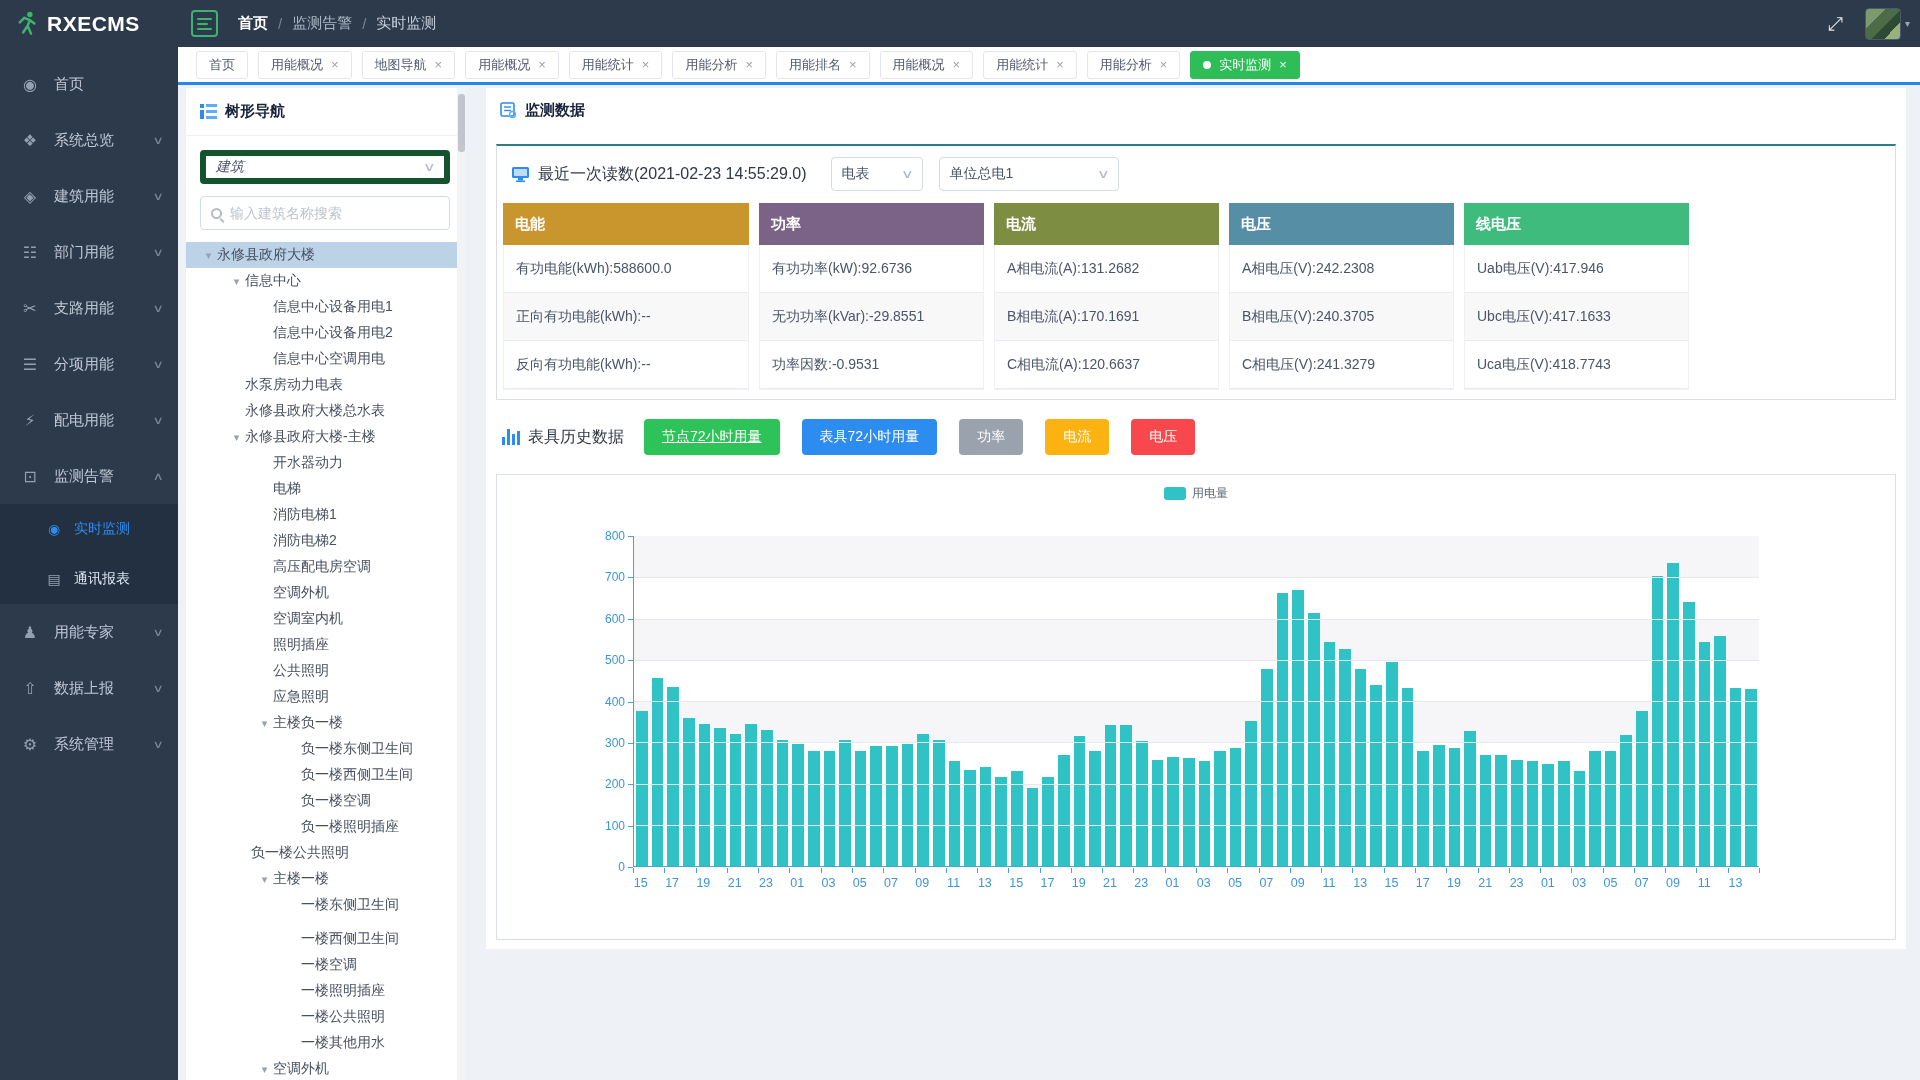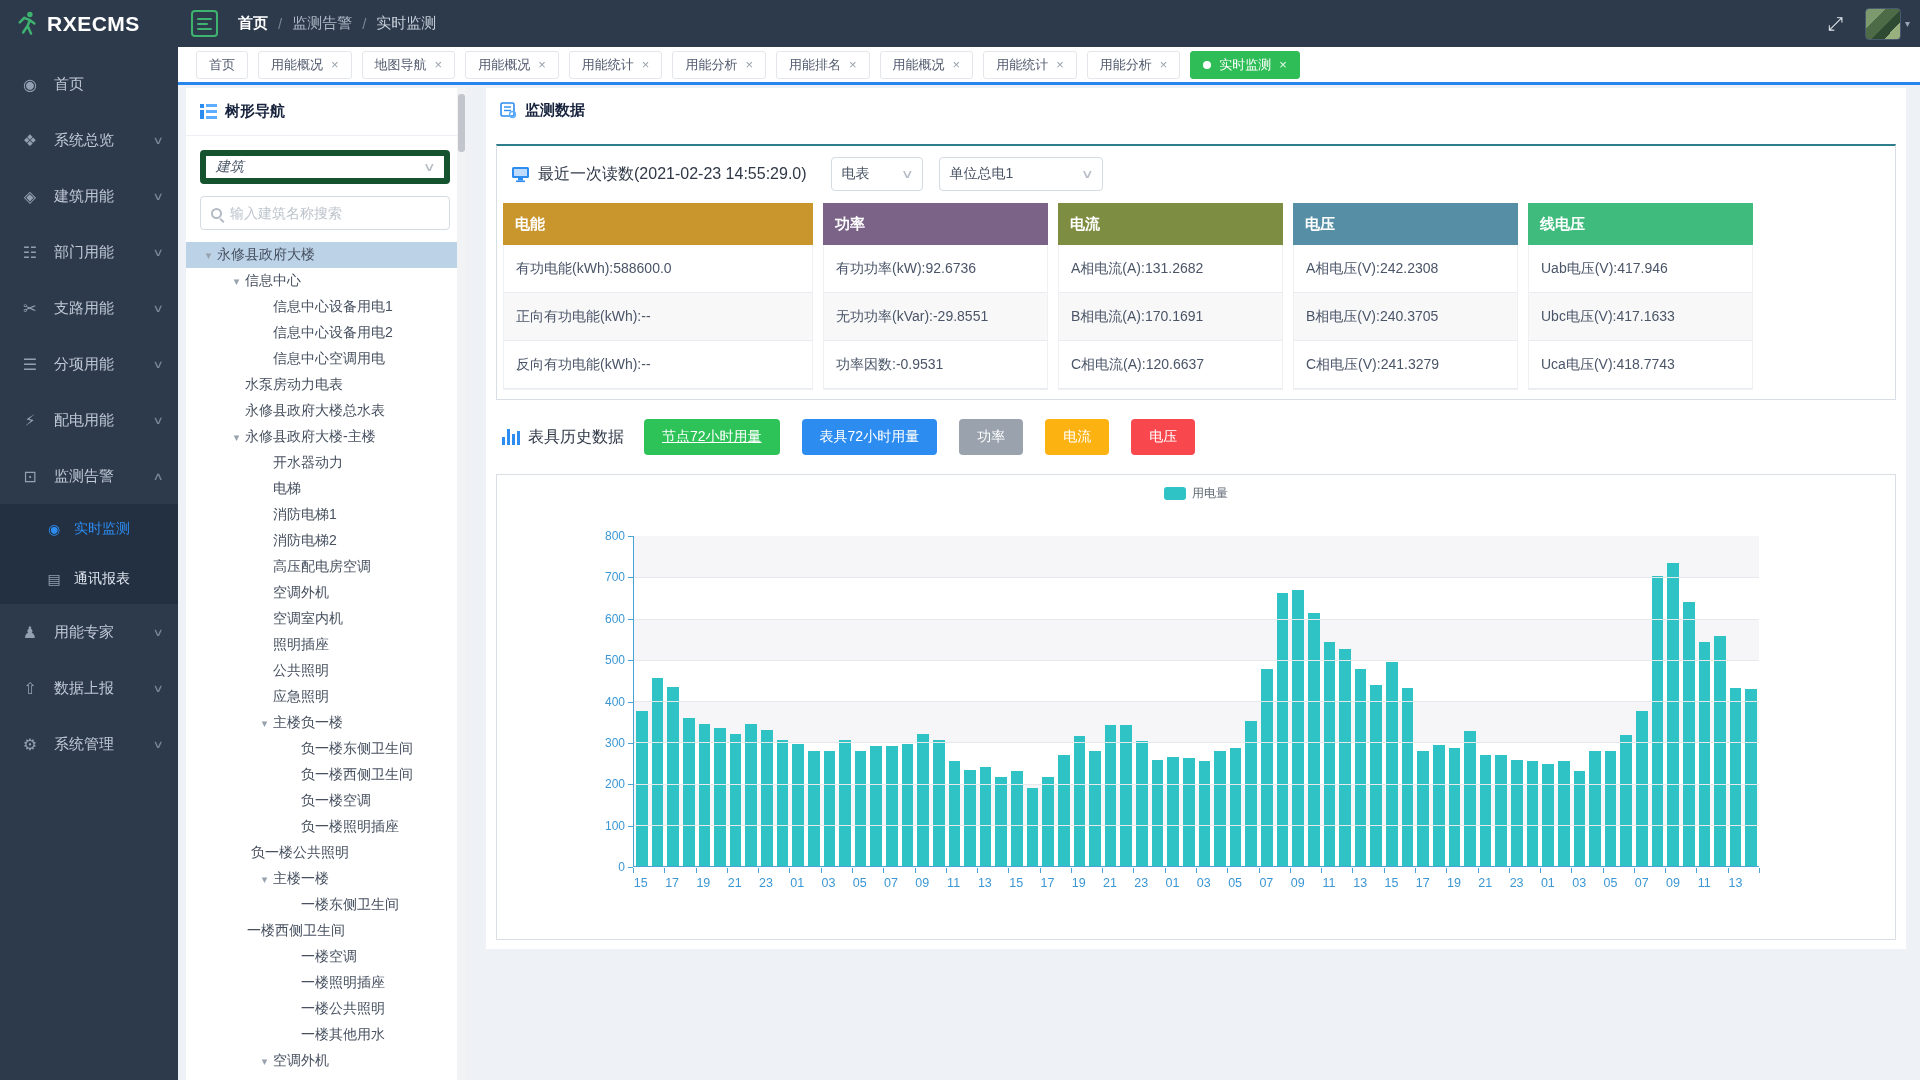--- a/index.html
+++ b/index.html
@@ -76,21 +76,21 @@
 
   .reading-card { position:absolute; left:10px; top:56px; width:1400px; height:256px;
     border:1px solid #d9dee4; border-top:2px solid #2e7d8a; background:#fff; }
   .reading-row { height:56px; display:flex; align-items:center; padding-left:8px; }
   .reading-row svg { width:19px; height:17px; }
   .reading-label { font-size:16px; color:#2f3847; margin-left:8px; }
   .mini-select { height:34px; border:1px solid #d5dbe2; border-radius:4px; background:#fff;
     display:flex; align-items:center; padding:0 10px; font-size:14px; color:#495465; cursor:pointer; }
   .mini-select .sel-chevron { margin-left:auto; color:#b6bcc6; font-size:12px; transform:scaleX(1.5); font-family:"DejaVu Sans",sans-serif; }
   .sel-meter-type { width:92px; margin-left:24px; }
-  .sel-meter { width:164px; margin-left:16px; }
+  .sel-meter { width:180px; margin-left:16px; }
 
   .meter-table { position:absolute; left:6px; top:58px; display:flex; }
   .mt-group { margin-right:10px; border:1px solid #eef0f3; border-top:none; }
   .mt-header { height:42px; line-height:42px; padding-left:12px; color:#fff; font-size:15px; font-weight:bold;
     margin:-1px -1px 0 -1px; }
   .mt-cell { height:48px; display:flex; align-items:center; padding-left:12px; font-size:14px; color:#4a5568;
     border-bottom:1px solid #e8ebef; }
   .mt-cell:nth-child(odd) { background:#f8f8f9; }
 
   .history-row { position:absolute; left:16px; top:331px; display:flex; align-items:center; }
@@ -384,21 +384,21 @@
         <span>负一楼公共照明</span>
       </div>
       <div class="tree-row" style="padding-left: 70px;">
         <span class="tree-caret">▾</span>
         <span>主楼一楼</span>
       </div>
       <div class="tree-row" style="padding-left: 98px;">
         <span class="tree-caret"></span>
         <span>一楼东侧卫生间</span>
       </div>
-      <div class="tree-row" style="padding-left: 44px;">
+      <div class="tree-row" style="padding-left: 98px; margin-top: 8px;">
         <span class="tree-caret"></span>
         <span>一楼西侧卫生间</span>
       </div>
       <div class="tree-row" style="padding-left: 98px;">
         <span class="tree-caret"></span>
         <span>一楼空调</span>
       </div>
       <div class="tree-row" style="padding-left: 98px;">
         <span class="tree-caret"></span>
         <span>一楼照明插座</span>
@@ -444,21 +444,21 @@
       <div class="mini-select sel-meter-type">
         <span>电表</span>
         <span class="sel-chevron">∨</span>
       </div>
       <div class="mini-select sel-meter">
         <span>单位总电1</span>
         <span class="sel-chevron">∨</span>
       </div>
     </div>
     <div class="meter-table" id="meter-table">
-        <div class="mt-group" style="width: 310px;">
+        <div class="mt-group" style="width: 246px;">
           <div class="mt-header" style="background: rgb(201, 150, 46);">电能</div>
           <div class="mt-cell">有功电能(kWh):588600.0</div>
           <div class="mt-cell">正向有功电能(kWh):--</div>
           <div class="mt-cell">反向有功电能(kWh):--</div>
         </div>
         <div class="mt-group" style="width: 225px;">
           <div class="mt-header" style="background: rgb(123, 99, 135);">功率</div>
           <div class="mt-cell">有功功率(kW):92.6736</div>
           <div class="mt-cell">无功功率(kVar):-29.8551</div>
           <div class="mt-cell">功率因数:-0.9531</div>

